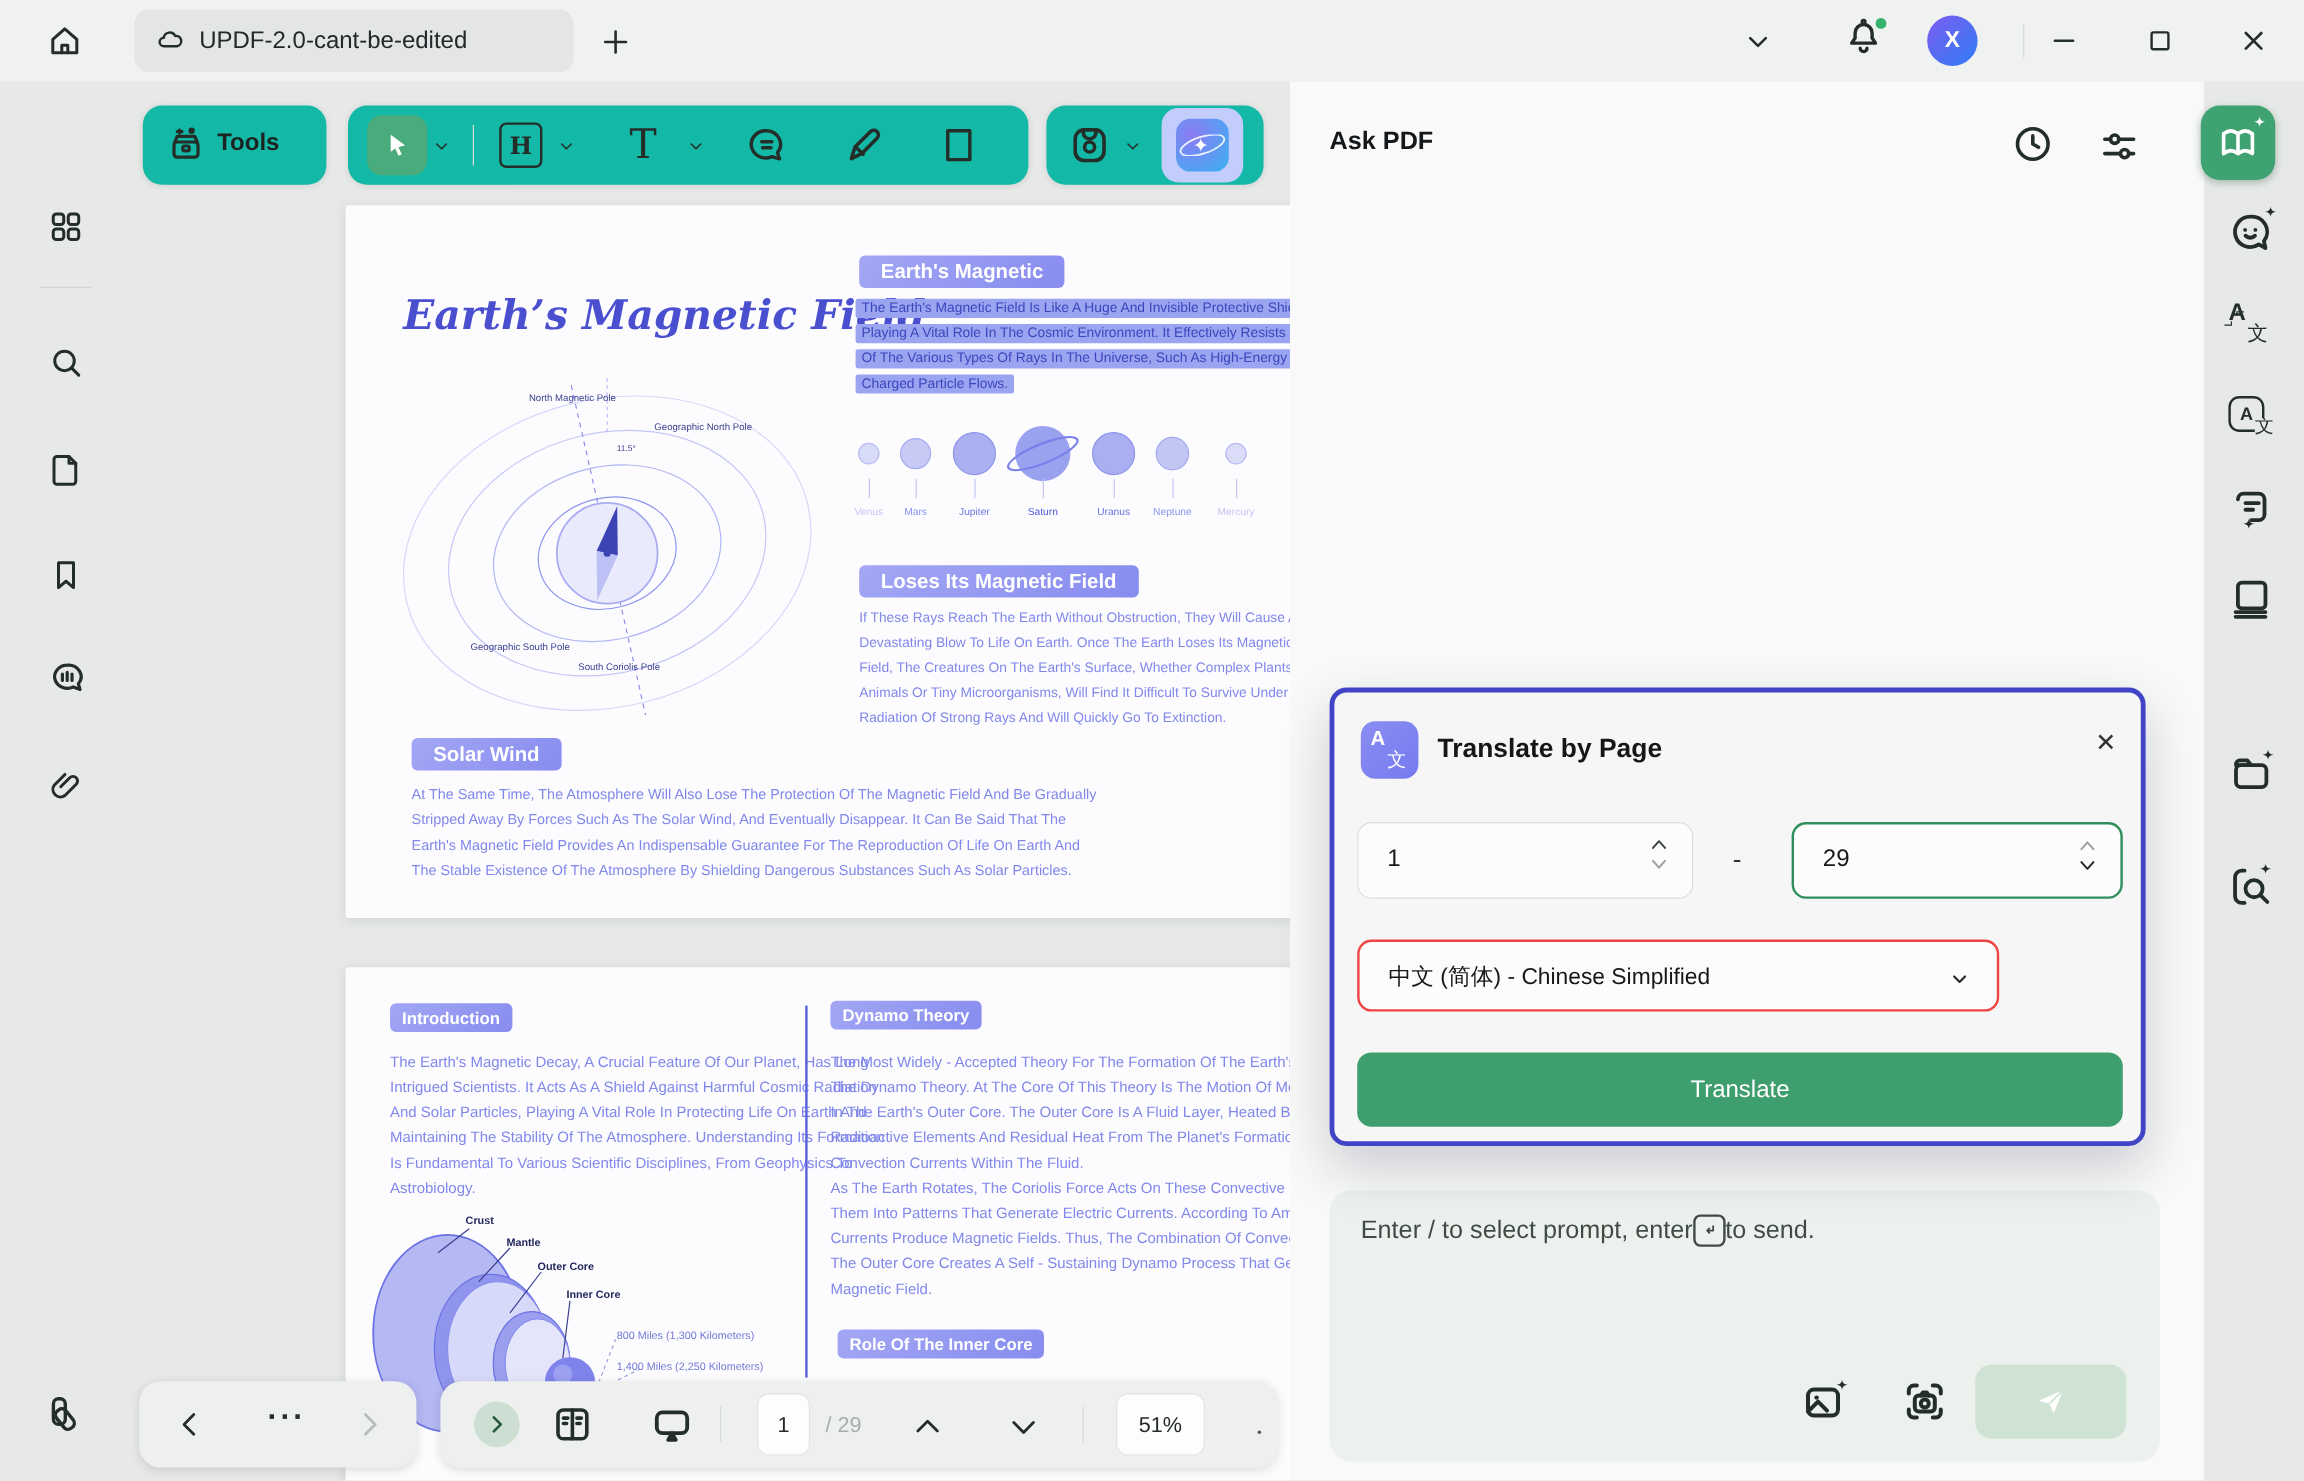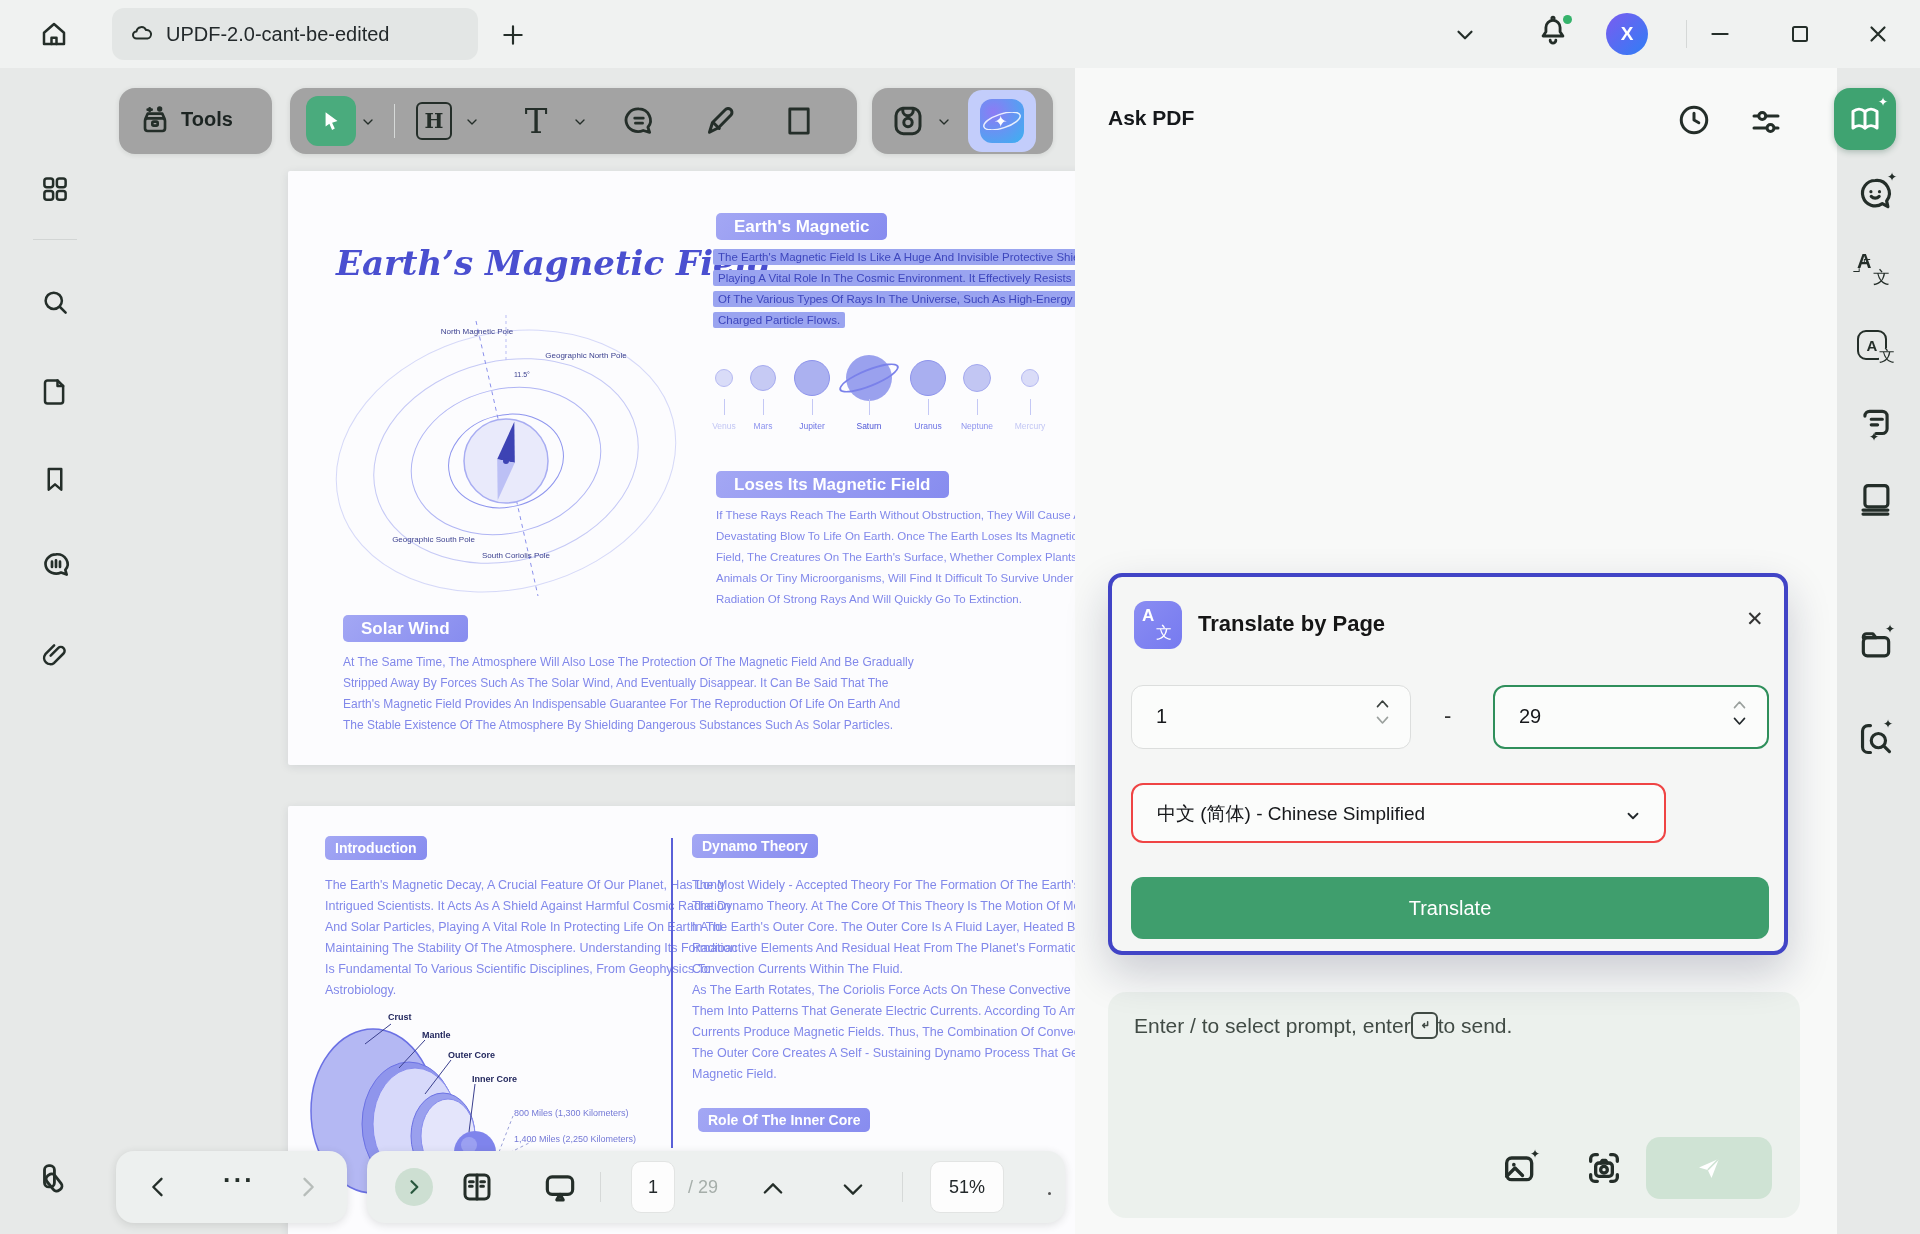--- a/index.html
+++ b/index.html
@@ -15,21 +15,21 @@
   .tab{position:absolute;left:112px;top:8px;width:366px;height:52px;background:#e3e6e5;border-radius:12px;display:flex;align-items:center;gap:12px;padding:0 18px}
   .tab-title{font-size:20px;color:#23292b}
   .winbtn{position:absolute;width:40px;height:40px;top:14px;display:flex;align-items:center;justify-content:center;cursor:default}
   
   .lsb{position:absolute;left:0;top:68px;width:98px;height:1166px;background:#e7e9e8}
   .lsb-ic{position:absolute;left:40px;width:30px;height:30px}
   .rsb{position:absolute;left:1837px;top:68px;width:83px;height:1166px;background:#e7e9e8}
   .rsb-ic{position:absolute;left:20px;width:40px;height:40px}
   .spark{position:absolute;font-size:12px;color:#242e29;line-height:1}
   
-  .tgroup{position:absolute;top:88px;height:66px;background:#a3a3a3;border-radius:16px;box-shadow:0 1px 5px rgba(40,50,45,.12)}
+  .tgroup{position:absolute;top:88px;height:66px;background:#14b8a6;border-radius:16px;box-shadow:0 1px 5px rgba(40,50,45,.12)}
   .tsep{position:absolute;top:16px;width:1px;height:34px;background:#d6d9d8}
   
   .page{position:absolute;left:190px;width:845px;background:#fcfcfe;border-radius:2px;box-shadow:0 2px 10px rgba(30,40,60,.10)}
   .tag{position:absolute;display:inline-block;background:linear-gradient(135deg,#a3a7f4,#878cef);color:#fff;font-weight:bold;border-radius:5px;line-height:1;white-space:nowrap}
   .tag1{font-size:17px;padding:5px 18px}
   .tag2{font-size:14px;padding:5px 10px}
   .pline{position:absolute;font-size:11.5px;color:#8188ea;white-space:nowrap}
   .pline2{position:absolute;font-size:12.5px;color:#8188ea;white-space:nowrap}
   .hline{position:absolute;font-size:11.5px;color:#3d46bd;background:#9aa4f0;padding:2px 5px;border-radius:2px;white-space:nowrap}
   .planet{position:absolute;border-radius:50%}

